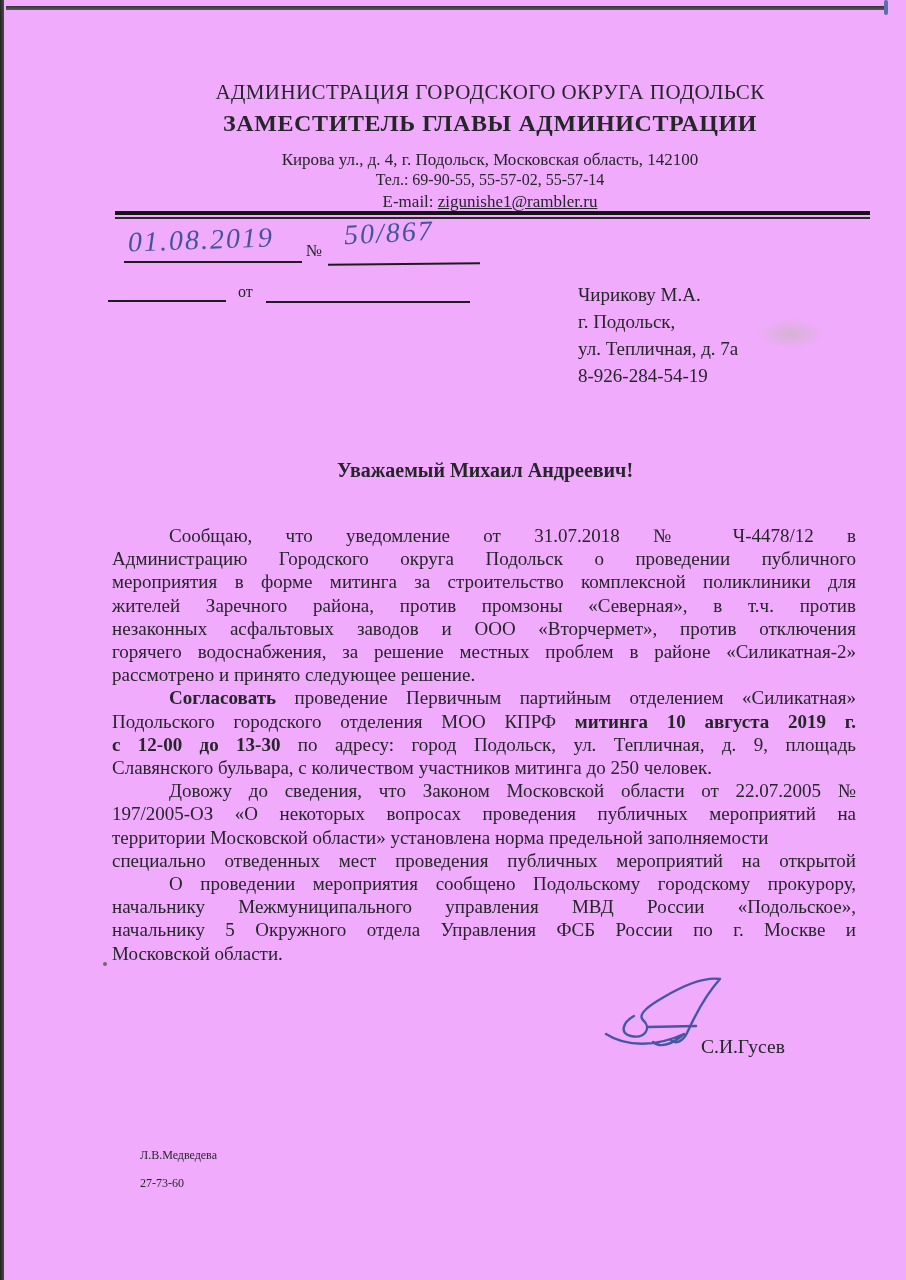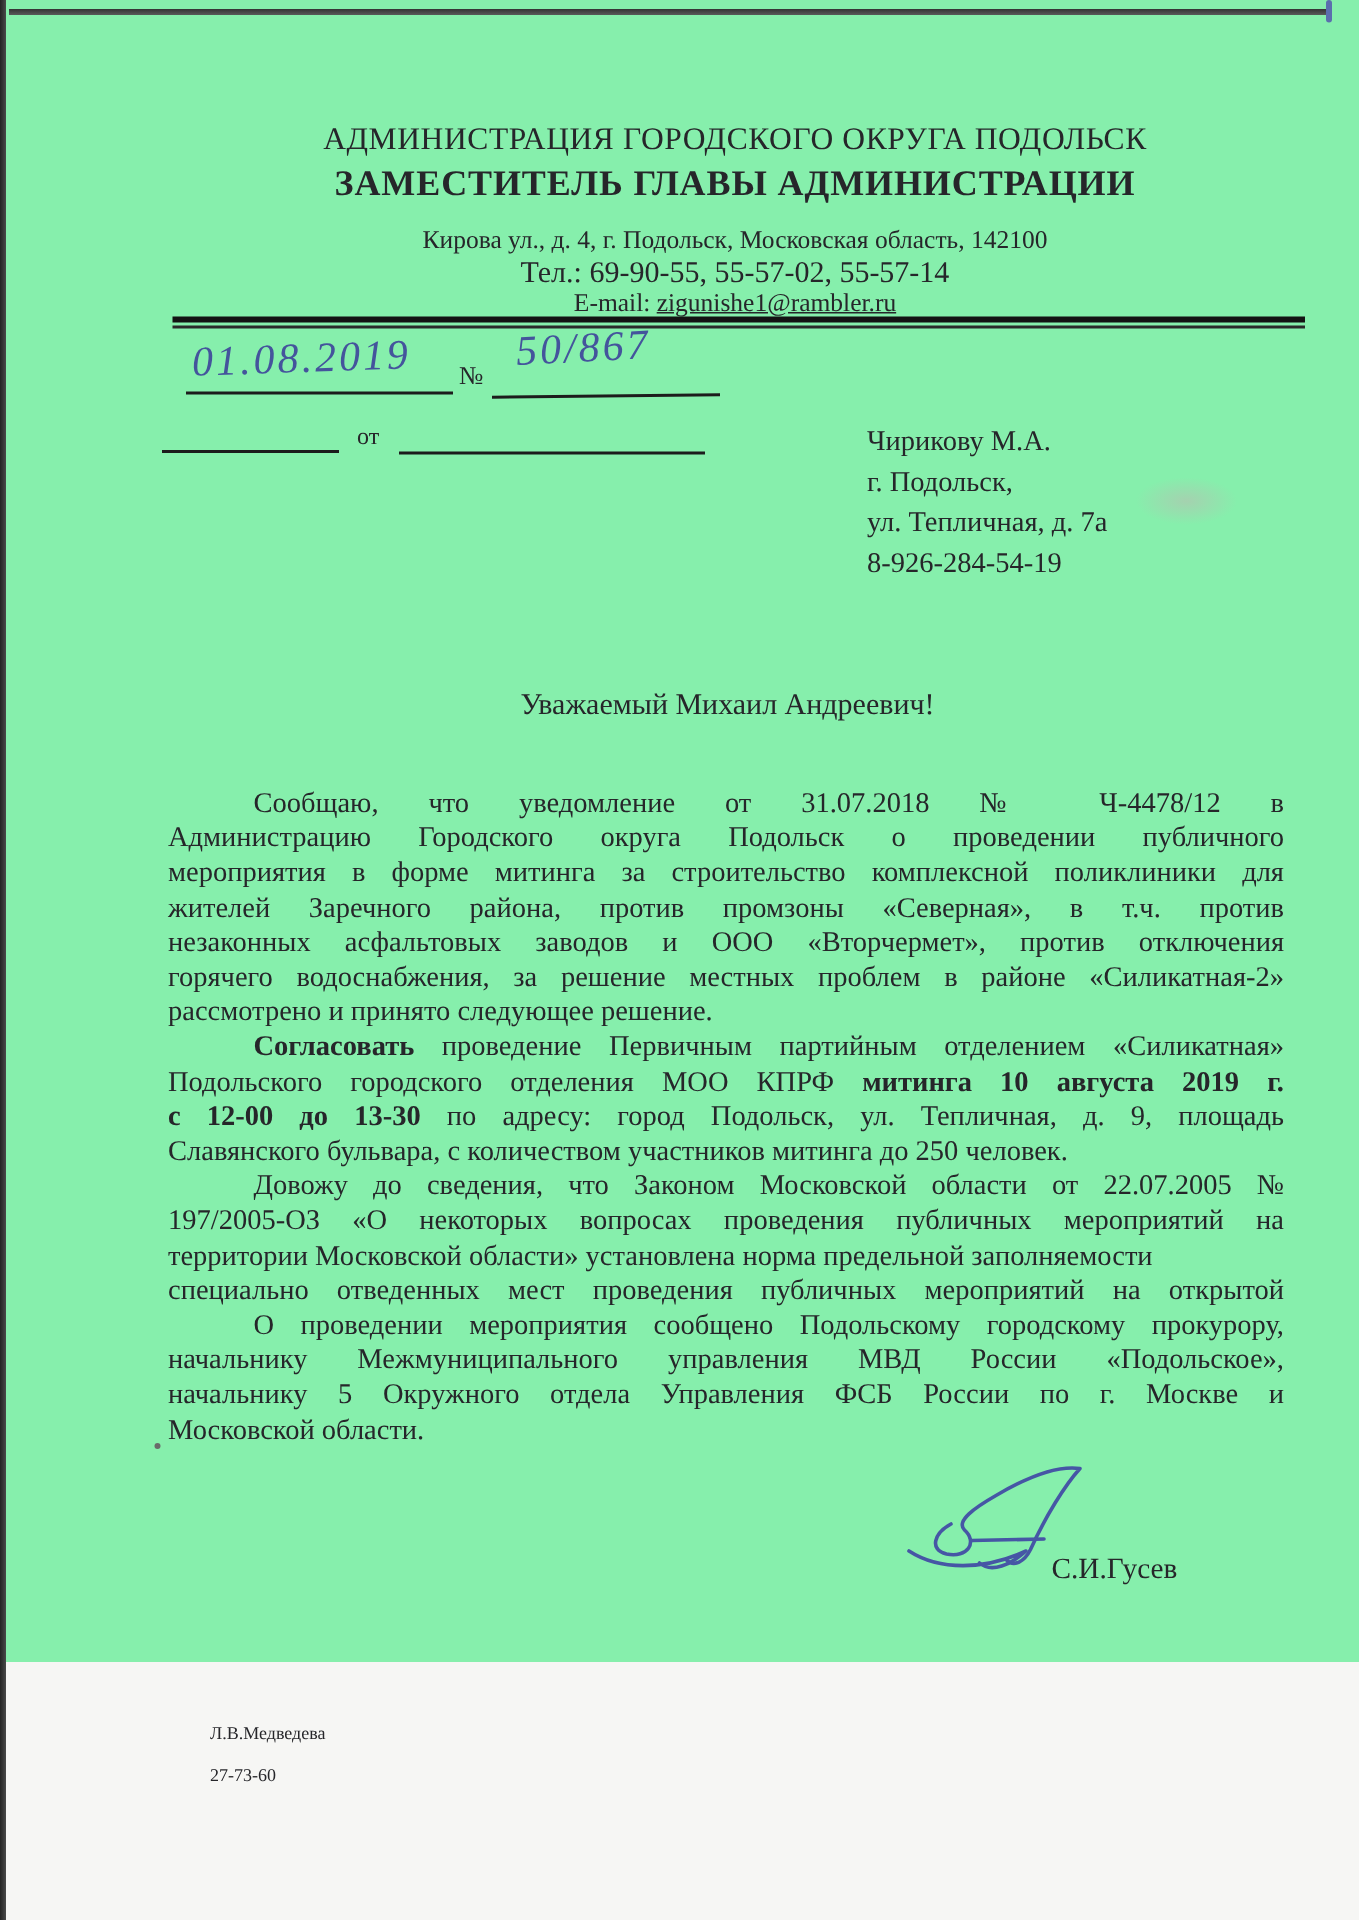--- a/index.html
+++ b/index.html
@@ -3,57 +3,57 @@
 <meta charset="utf-8">
 <style>
   html,body{margin:0;padding:0;}
   body{
     width:906px;height:1280px;
     background:#f6f6f4;
     font-family:"Liberation Serif","DejaVu Serif",serif;
     overflow:hidden;
   }
   .paper{
-    position:relative;width:906px;height:1108px;
-    background:#86efac;
+    position:relative;width:906px;height:1280px;
+    background:#f0abfc;
     color:#26262a;
   }
   .abs{position:absolute;}
   
   .edge-left{left:0;top:0;width:4px;height:1280px;background:linear-gradient(90deg,#232323,#4a4a4a);}
   .edge-top{left:6px;top:6px;width:880px;height:4px;background:linear-gradient(180deg,#343434,#5a5a5a);}
   .edge-top-tick{left:884px;top:0;width:4px;height:15px;background:#5b6eae;border-radius:2px;}
   .smudge{left:757px;top:318px;width:68px;height:32px;border-radius:50%;
     background:radial-gradient(ellipse at center,rgba(190,185,178,.55),rgba(190,185,178,0) 70%);}
   .speck{left:103px;top:962px;width:4px;height:4px;border-radius:50%;background:#6a6a6a;}
   
   .hdr{left:90px;width:800px;text-align:center;white-space:nowrap;}
   .hdr-org{top:80px;font-size:21px;letter-spacing:.4px;}
   .hdr-title{top:110px;font-size:24px;font-weight:bold;letter-spacing:.6px;}
   .hdr-addr{top:150px;font-size:17px;}
-  .hdr-phone{top:171px;font-size:20px;}
+  .hdr-phone{top:171px;font-size:16px;}
   .hdr-email{top:192px;font-size:17px;}
   .hdr-email .em{text-decoration:underline;}
   .rule-thick{left:115px;top:211px;width:755px;height:4px;background:#131313;}
   .rule-thin{left:115px;top:217px;width:755px;height:2px;background:#2a2a2a;}
   
   .hw{font-style:italic;color:#44549c;letter-spacing:2px;white-space:nowrap;}
   .hw-date{left:128px;top:224px;font-size:28px;transform:rotate(-2deg);}
   .hw-num{left:344px;top:217px;font-size:28px;transform:rotate(-3deg);}
   .no-sign{left:306px;top:241px;font-size:17px;}
   .uline{height:2px;background:#1c1c1c;}
   .ul-date{left:124px;top:261px;width:178px;}
   .ul-num{left:328px;top:263px;width:152px;transform:rotate(-.6deg);}
   .ul-blank-l{left:108px;top:300px;width:118px;}
   .from-label{left:238px;top:283px;font-size:16px;}
   .ul-blank-r{left:266px;top:301px;width:204px;}
   
   .recipient{left:578px;top:281px;font-size:19px;line-height:27px;white-space:nowrap;}
   
-  .salutation{left:90px;width:790px;top:459px;text-align:center;font-weight:normal;font-size:20px;}
+  .salutation{left:90px;width:790px;top:459px;text-align:center;font-weight:bold;font-size:20px;}
   
   .body-block{left:112px;top:524px;width:744px;font-size:19px;line-height:23.2px;}
   .body-line{text-align:justify;text-align-last:justify;white-space:normal;}
   .body-line.last{text-align-last:left;}
   .body-line.indent{text-indent:57px;}
   .b{font-weight:bold;}
   
   .sig-svg{left:598px;top:976px;}
   .sig-name{left:701px;top:1036px;font-size:19.5px;white-space:nowrap;}
   

